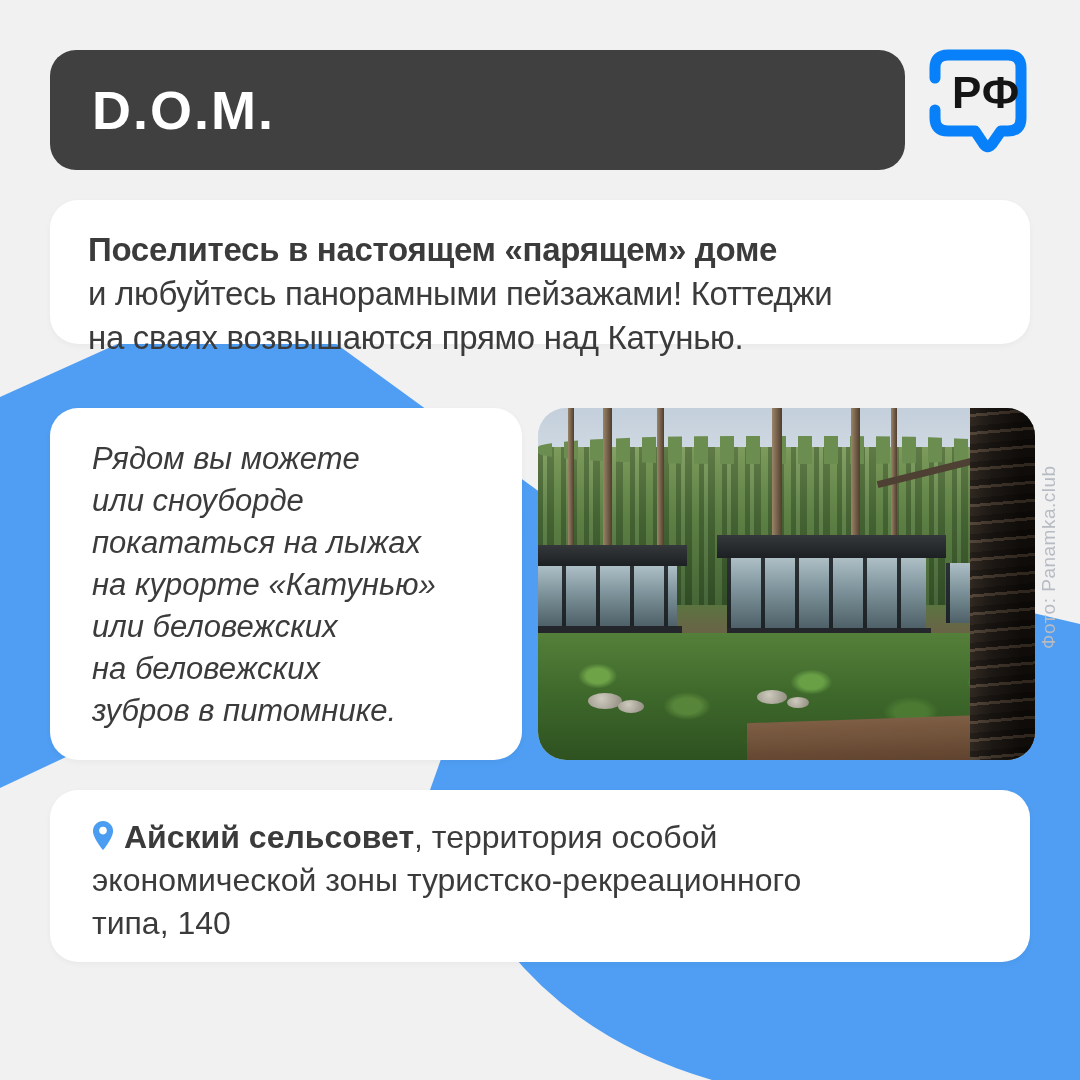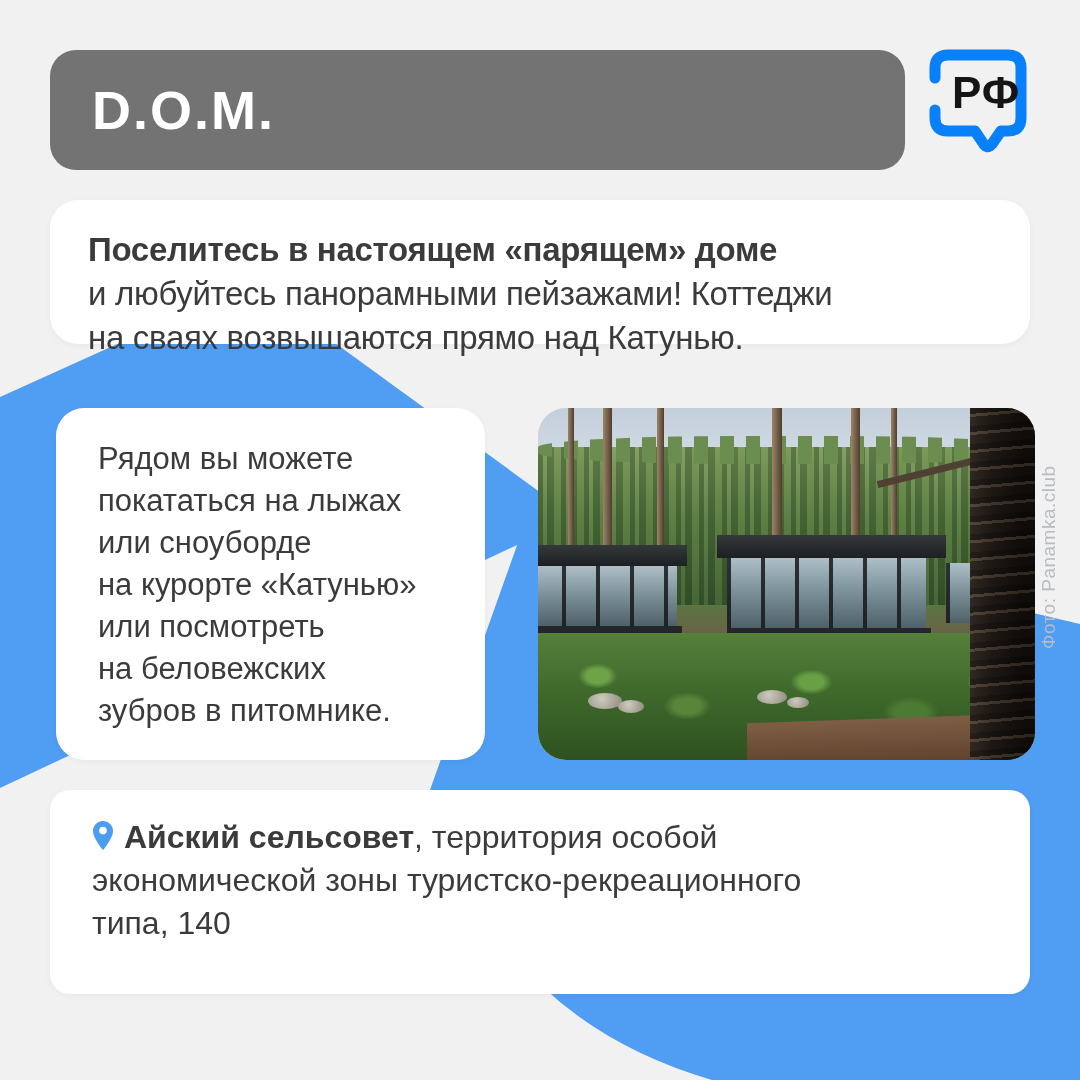--- a/index.html
+++ b/index.html
@@ -6,39 +6,39 @@
   .stage{
     position:relative;width:1080px;height:1080px;overflow:hidden;
     background:#f1f1f2;
     font-family:"Liberation Sans","DejaVu Sans",sans-serif;
   }
   .bg-shapes{position:absolute;left:0;top:0;width:1080px;height:1080px;}
 
   
   .header{
     position:absolute;left:50px;top:50px;width:855px;height:120px;
-    background:#737373;border-radius:26px;display:flex;align-items:center;
+    background:#404040;border-radius:26px;display:flex;align-items:center;
   }
   .header .title{
     color:#ffffff;font-weight:bold;font-size:54px;letter-spacing:2px;
     padding-left:42px;
   }
   .logo{position:absolute;left:922px;top:44px;width:112px;height:118px;}
 
   
   .card{
     position:absolute;background:#ffffff;border-radius:28px;
     color:#3b3b3b;box-shadow:0 2px 6px rgba(0,0,0,0.04);
   }
   .card-intro{left:50px;top:200px;width:980px;height:144px;padding:0;}
   .card-intro .txt{padding:28px 36px 0 38px;font-size:33px;line-height:44px;letter-spacing:-0.3px;}
   .card-intro .b{font-weight:bold;}
-  .card-activity{left:56px;top:408px;width:429px;height:352px;}
+  .card-activity{left:50px;top:408px;width:472px;height:352px;font-style:italic;}
   .card-activity .txt{padding:30px 20px 0 42px;font-size:31px;line-height:42px;}
-  .card-address{left:50px;top:790px;width:980px;height:204px;border-radius:20px;}
+  .card-address{left:50px;top:790px;width:980px;height:172px;}
   .card-address .txt{padding:26px 30px 0 42px;font-size:32px;line-height:43px;}
   .card-address .b{font-weight:bold;}
   .line{white-space:nowrap;}
   .pin{display:inline-block;vertical-align:-3px;margin-right:10px;}
 
   
   .photo{
     position:absolute;left:538px;top:408px;width:497px;height:352px;
     border-radius:28px;overflow:hidden;background:#dfe6ea;
   }
@@ -109,24 +109,24 @@
     <div class="txt">
       <div class="line b">Поселитесь в настоящем «парящем» доме</div>
       <div class="line">и любуйтесь панорамными пейзажами! Коттеджи</div>
       <div class="line">на сваях возвышаются прямо над Катунью.</div>
     </div>
   </div>
 
   <div class="card card-activity">
     <div class="txt">
       <div class="line">Рядом вы можете</div>
+      <div class="line">или сноуборде</div>
       <div class="line">покататься на лыжах</div>
-      <div class="line">или сноуборде</div>
       <div class="line">на курорте «Катунью»</div>
-      <div class="line">или посмотреть</div>
+      <div class="line">или беловежских</div>
       <div class="line">на беловежских</div>
       <div class="line">зубров в питомнике.</div>
     </div>
   </div>
 
   <div class="photo">
     <div class="ph sky"></div>
     <div class="ph forest"></div>
     <div class="ph forest-tex"></div>
     <div class="ph forest-top"></div>

